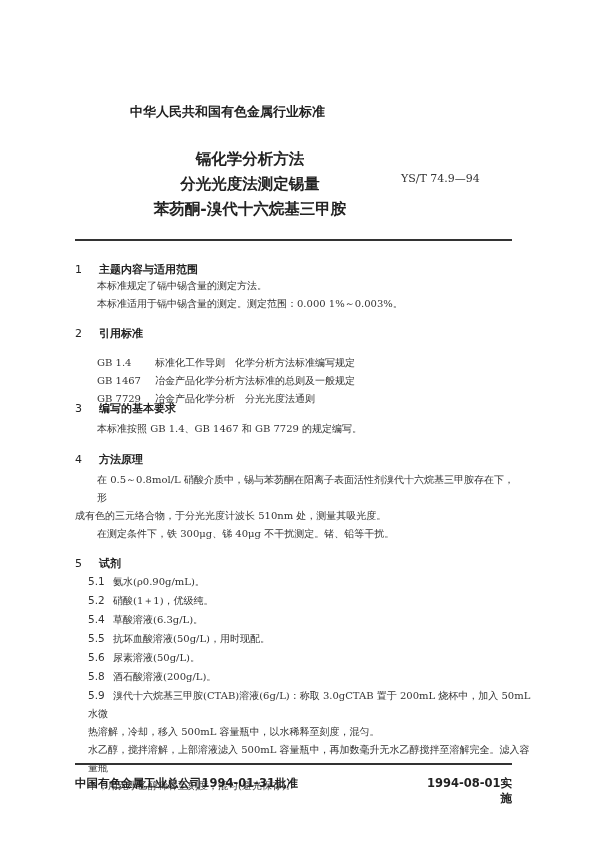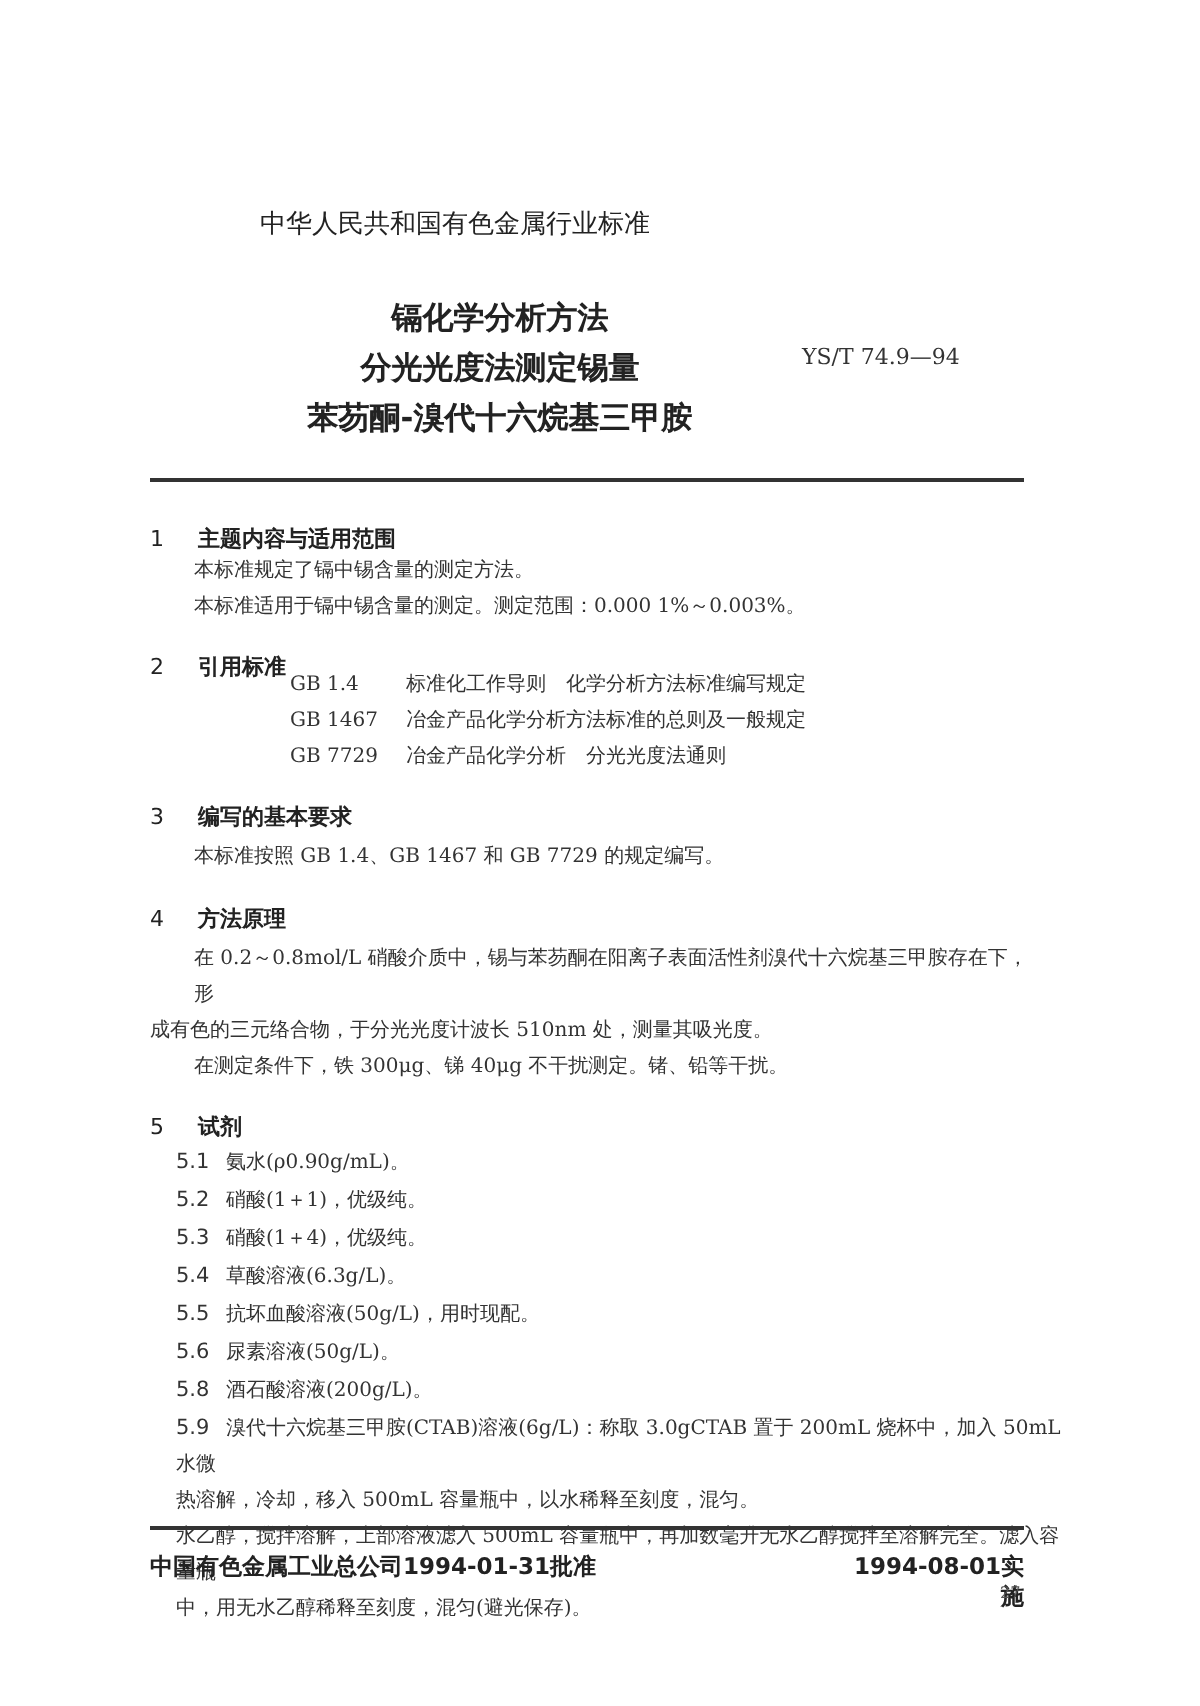--- a/index.html
+++ b/index.html
@@ -4,21 +4,21 @@
   <style>
     html, body { margin: 0; padding: 0; }
     body {
       width: 600px; height: 853px; background: #ffffff; position: relative;
       font-family: "DejaVu Serif", "Liberation Serif", serif; color: #222;
       overflow: hidden;
     }
     .abs { position: absolute; }
     .org-title {
       left: 0; width: 487px; top: 103px; text-align: center;
-      font-family: "DejaVu Sans", sans-serif; font-weight: normal;
+      font-family: "DejaVu Sans", sans-serif; font-weight: bold;
       font-size: 13px; letter-spacing: 0px; padding-right: 32px; box-sizing: border-box;
     }
     .doc-title {
       top: 147px; left: 150px; width: 200px; text-align: center;
       font-family: "DejaVu Sans", sans-serif; font-weight: bold; font-size: 15.5px;
       line-height: 25px;
     }
     .std-code {
       top: 172px; left: 401px; font-family: "DejaVu Serif", serif; font-size: 11px; color: #333;
     }
@@ -59,47 +59,46 @@
   <span class="num">1</span><span>主题内容与适用范围</span>
 </div>
 <div class="abs para indent" style="top:277px;">
   <div>本标准规定了镉中锡含量的测定方法。</div>
   <div>本标准适用于镉中锡含量的测定。测定范围：0.000 1%～0.003%。</div>
 </div>
 
 <div class="abs sec-head" style="top:326px;">
   <span class="num">2</span><span>引用标准</span>
 </div>
-<div class="abs para indent" style="top:334px;margin-left:48px;">
+<div class="abs para indent" style="top:354px;">
   <div><span class="ref-code">GB 1.4</span><span>标准化工作导则　化学分析方法标准编写规定</span></div>
   <div><span class="ref-code">GB 1467</span><span>冶金产品化学分析方法标准的总则及一般规定</span></div>
   <div><span class="ref-code">GB 7729</span><span>冶金产品化学分析　分光光度法通则</span></div>
 </div>
 
 <div class="abs sec-head" style="top:401px;">
   <span class="num">3</span><span>编写的基本要求</span>
 </div>
 <div class="abs para indent" style="top:420px;">本标准按照 GB 1.4、GB 1467 和 GB 7729 的规定编写。</div>
 
 <div class="abs sec-head" style="top:452px;">
   <span class="num">4</span><span>方法原理</span>
 </div>
 <div class="abs para" style="top:471px; left:75px; width:440px;">
-  <div style="padding-left:22px;">在 0.2～0.8mol/L 硝酸介质中，锡与苯芴酮在阳离子表面活性剂溴代十六烷基三甲胺存在下，形</div>
+  <div style="padding-left:22px;">在 0.5～0.8mol/L 硝酸介质中，锡与苯芴酮在阳离子表面活性剂溴代十六烷基三甲胺存在下，形</div>
   <div>成有色的三元络合物，于分光光度计波长 510nm 处，测量其吸光度。</div>
   <div style="padding-left:22px;">在测定条件下，铁 300μg、锑 40μg 不干扰测定。锗、铅等干扰。</div>
 </div>
 
 <div class="abs sec-head" style="top:556px;">
   <span class="num">5</span><span>试剂</span>
 </div>
 <div class="abs para" style="top:572px; left:75px; width:445px;margin-left:13px;">
   <div><span class="item-num">5.1</span><span>氨水(ρ0.90g/mL)。</span></div>
   <div><span class="item-num">5.2</span><span>硝酸(1＋1)，优级纯。</span></div>
-  <div><span class="item-num">5.3</span><span>硝酸(1＋4)，优级纯。</span></div>
   <div><span class="item-num">5.4</span><span>草酸溶液(6.3g/L)。</span></div>
   <div><span class="item-num">5.5</span><span>抗坏血酸溶液(50g/L)，用时现配。</span></div>
   <div><span class="item-num">5.6</span><span>尿素溶液(50g/L)。</span></div>
   <div><span class="item-num">5.8</span><span>酒石酸溶液(200g/L)。</span></div>
   <div><span class="item-num">5.9</span><span>溴代十六烷基三甲胺(CTAB)溶液(6g/L)：称取 3.0gCTAB 置于 200mL 烧杯中，加入 50mL 水微</span></div>
   <div>热溶解，冷却，移入 500mL 容量瓶中，以水稀释至刻度，混匀。</div>
   <div>水乙醇，搅拌溶解，上部溶液滤入 500mL 容量瓶中，再加数毫升无水乙醇搅拌至溶解完全。滤入容量瓶</div>
   <div>中，用无水乙醇稀释至刻度，混匀(避光保存)。</div>
 </div>
 

